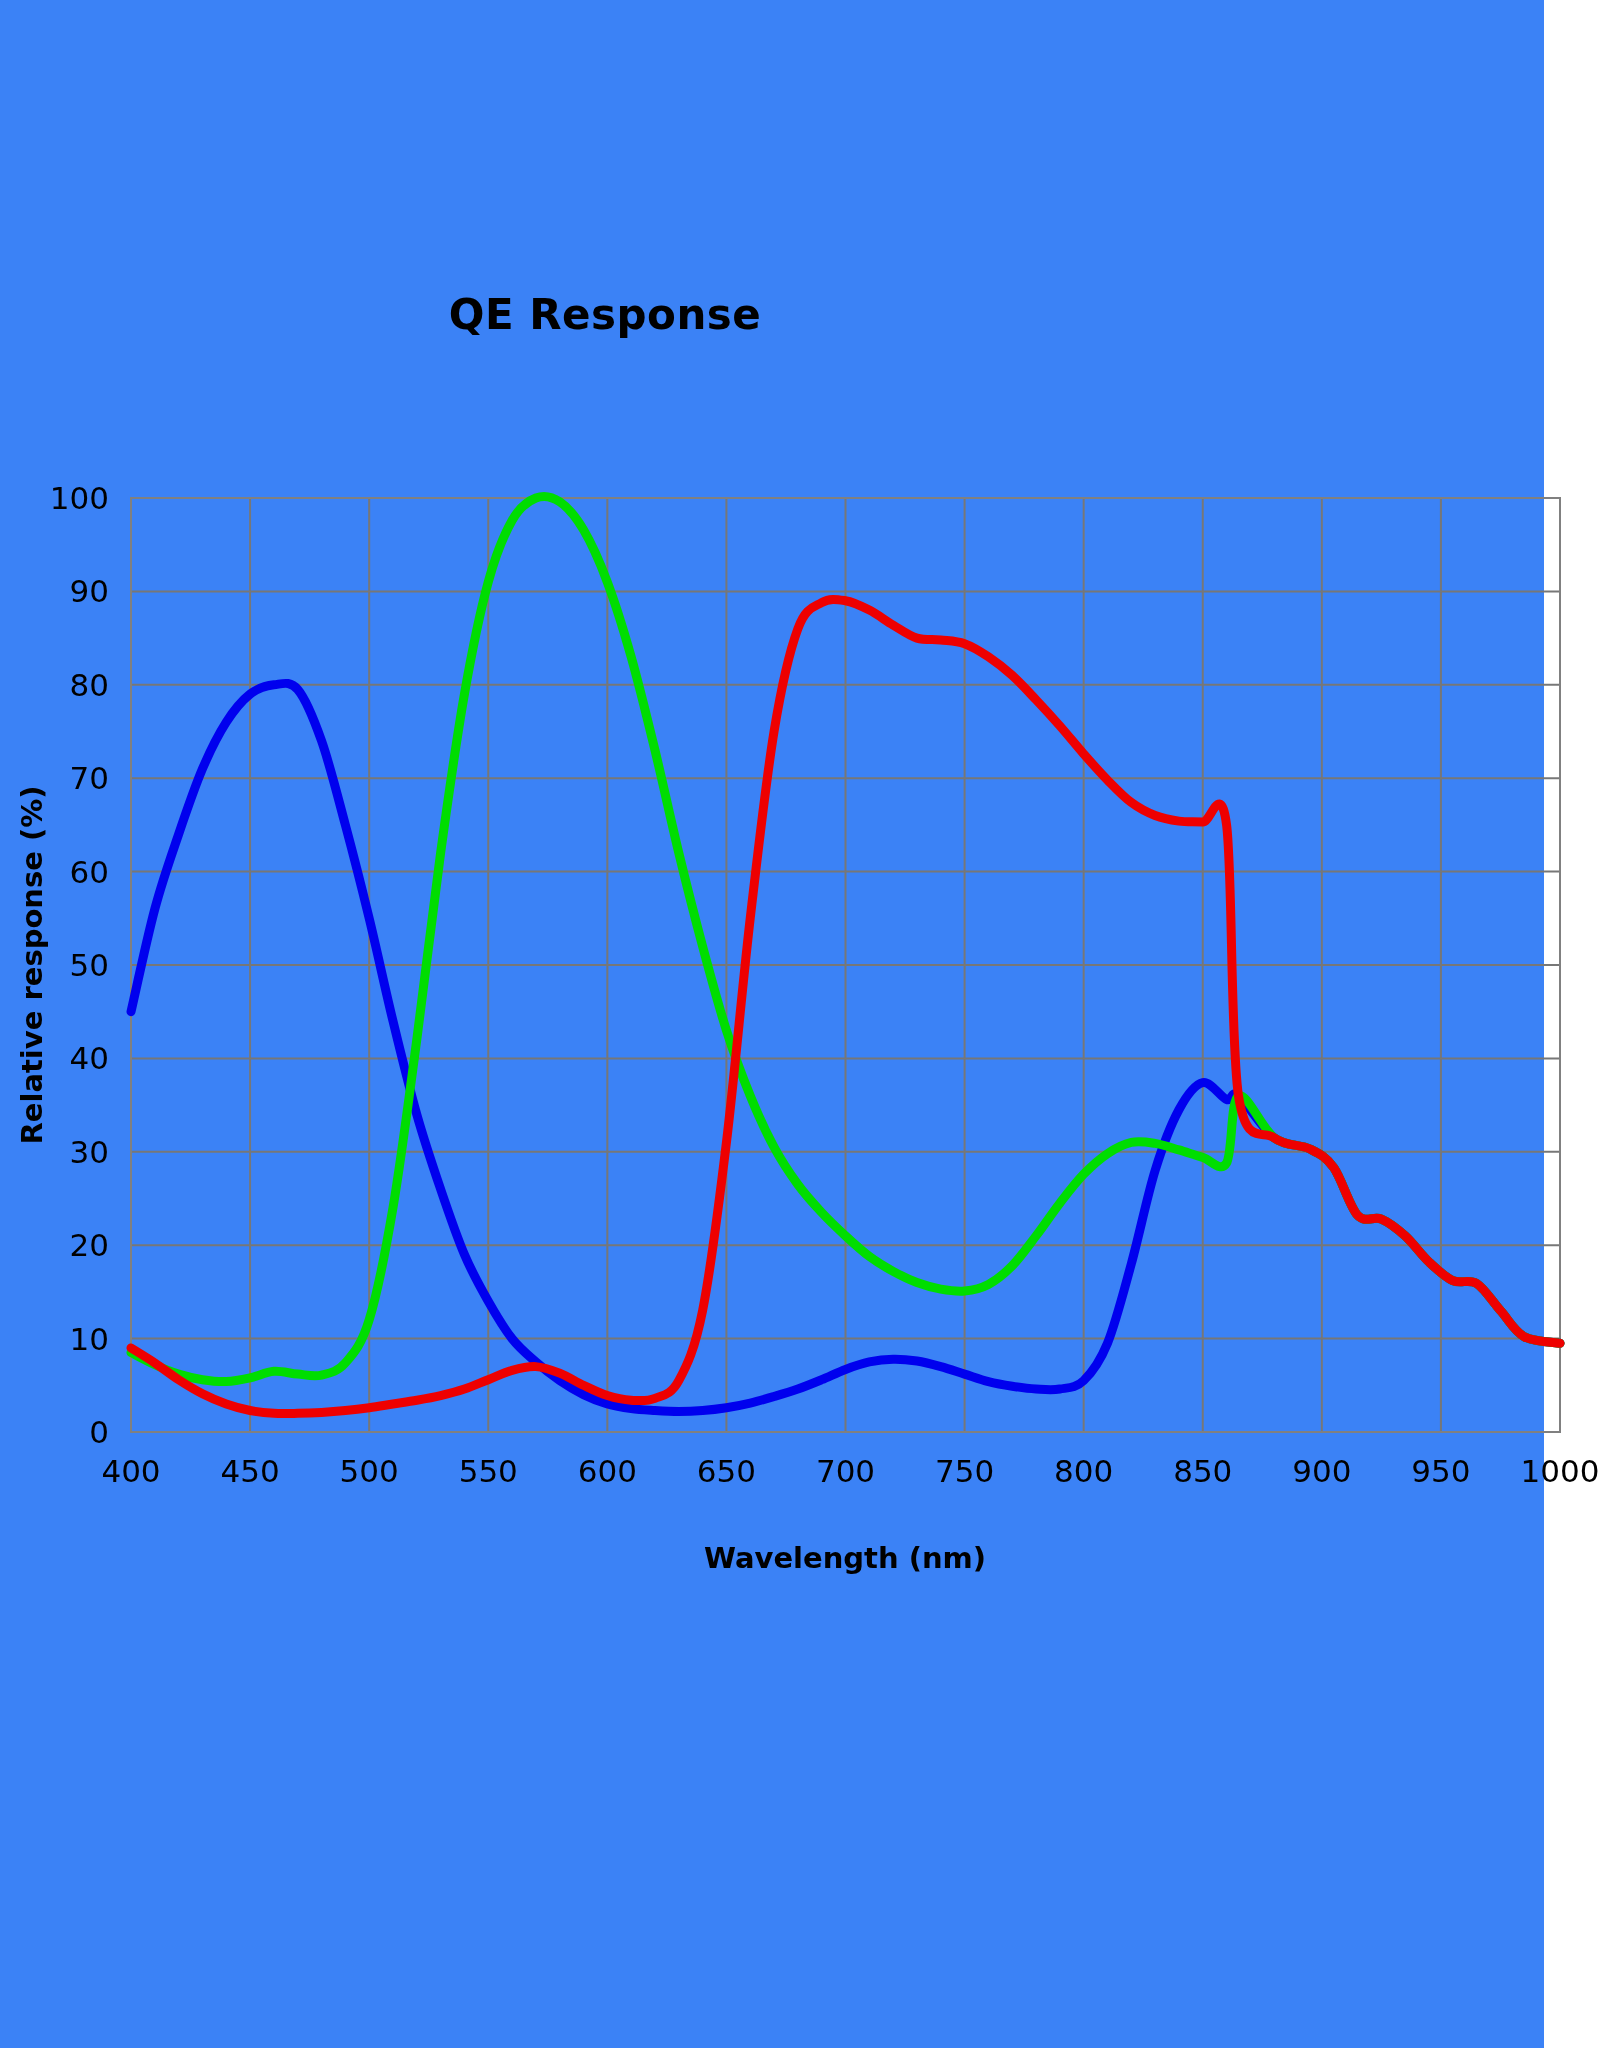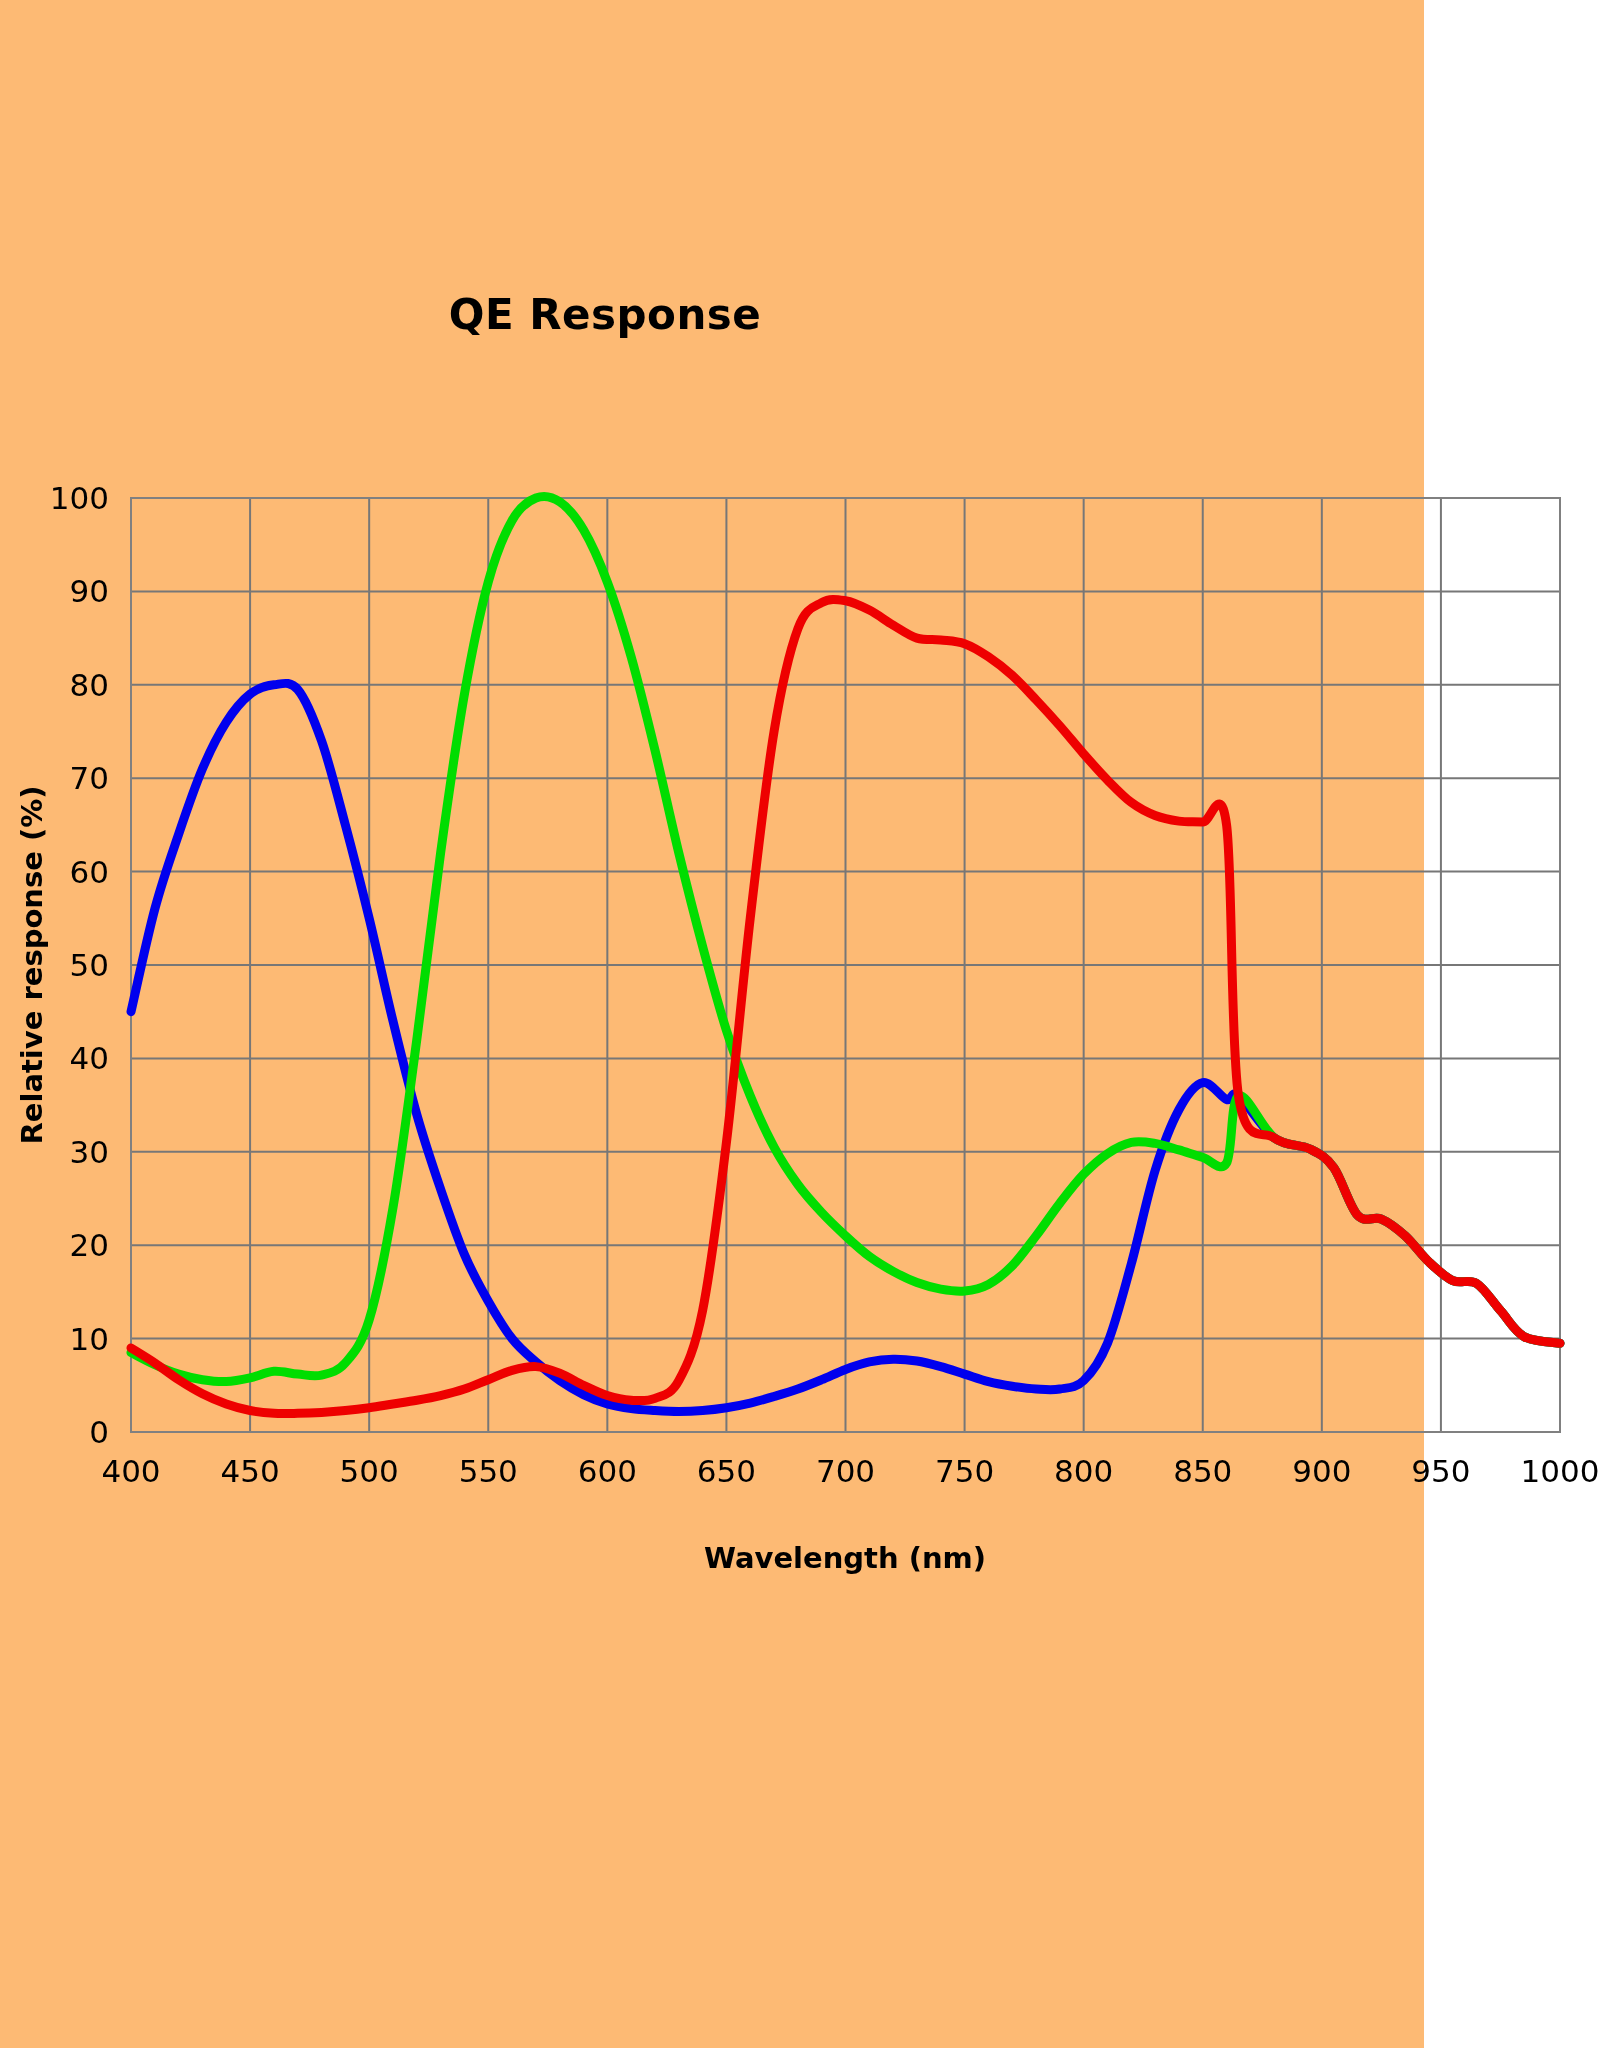--- a/index.html
+++ b/index.html
@@ -1,17 +1,17 @@
 <!DOCTYPE html>
 <html><head>
 <meta charset="utf-8">
 <style>
   html,body{margin:0;padding:0;background:#ffffff;}
   body{width:1600px;height:2048px;font-family:"DejaVu Sans",sans-serif;overflow:hidden;}
-  #figure{position:relative;width:1424px;height:2048px;background:#fdba74;}
+  #figure{position:relative;width:1544px;height:2048px;background:#3b82f6;}
   #chart-title{
     position:absolute;left:0;top:290px;width:1210px;text-align:center;
     font-family:"DejaVu Sans",sans-serif;font-size:42px;font-weight:bold;color:#000000;
     letter-spacing:0.5px;
   }
   #plot-wrap{position:absolute;left:0;top:0;width:1600px;height:2048px;}
   #plot-svg{position:absolute;left:0;top:0;}
   .axis-title{
     font-family:"DejaVu Sans",sans-serif;font-weight:bold;font-size:29px;fill:#000000;
   }

